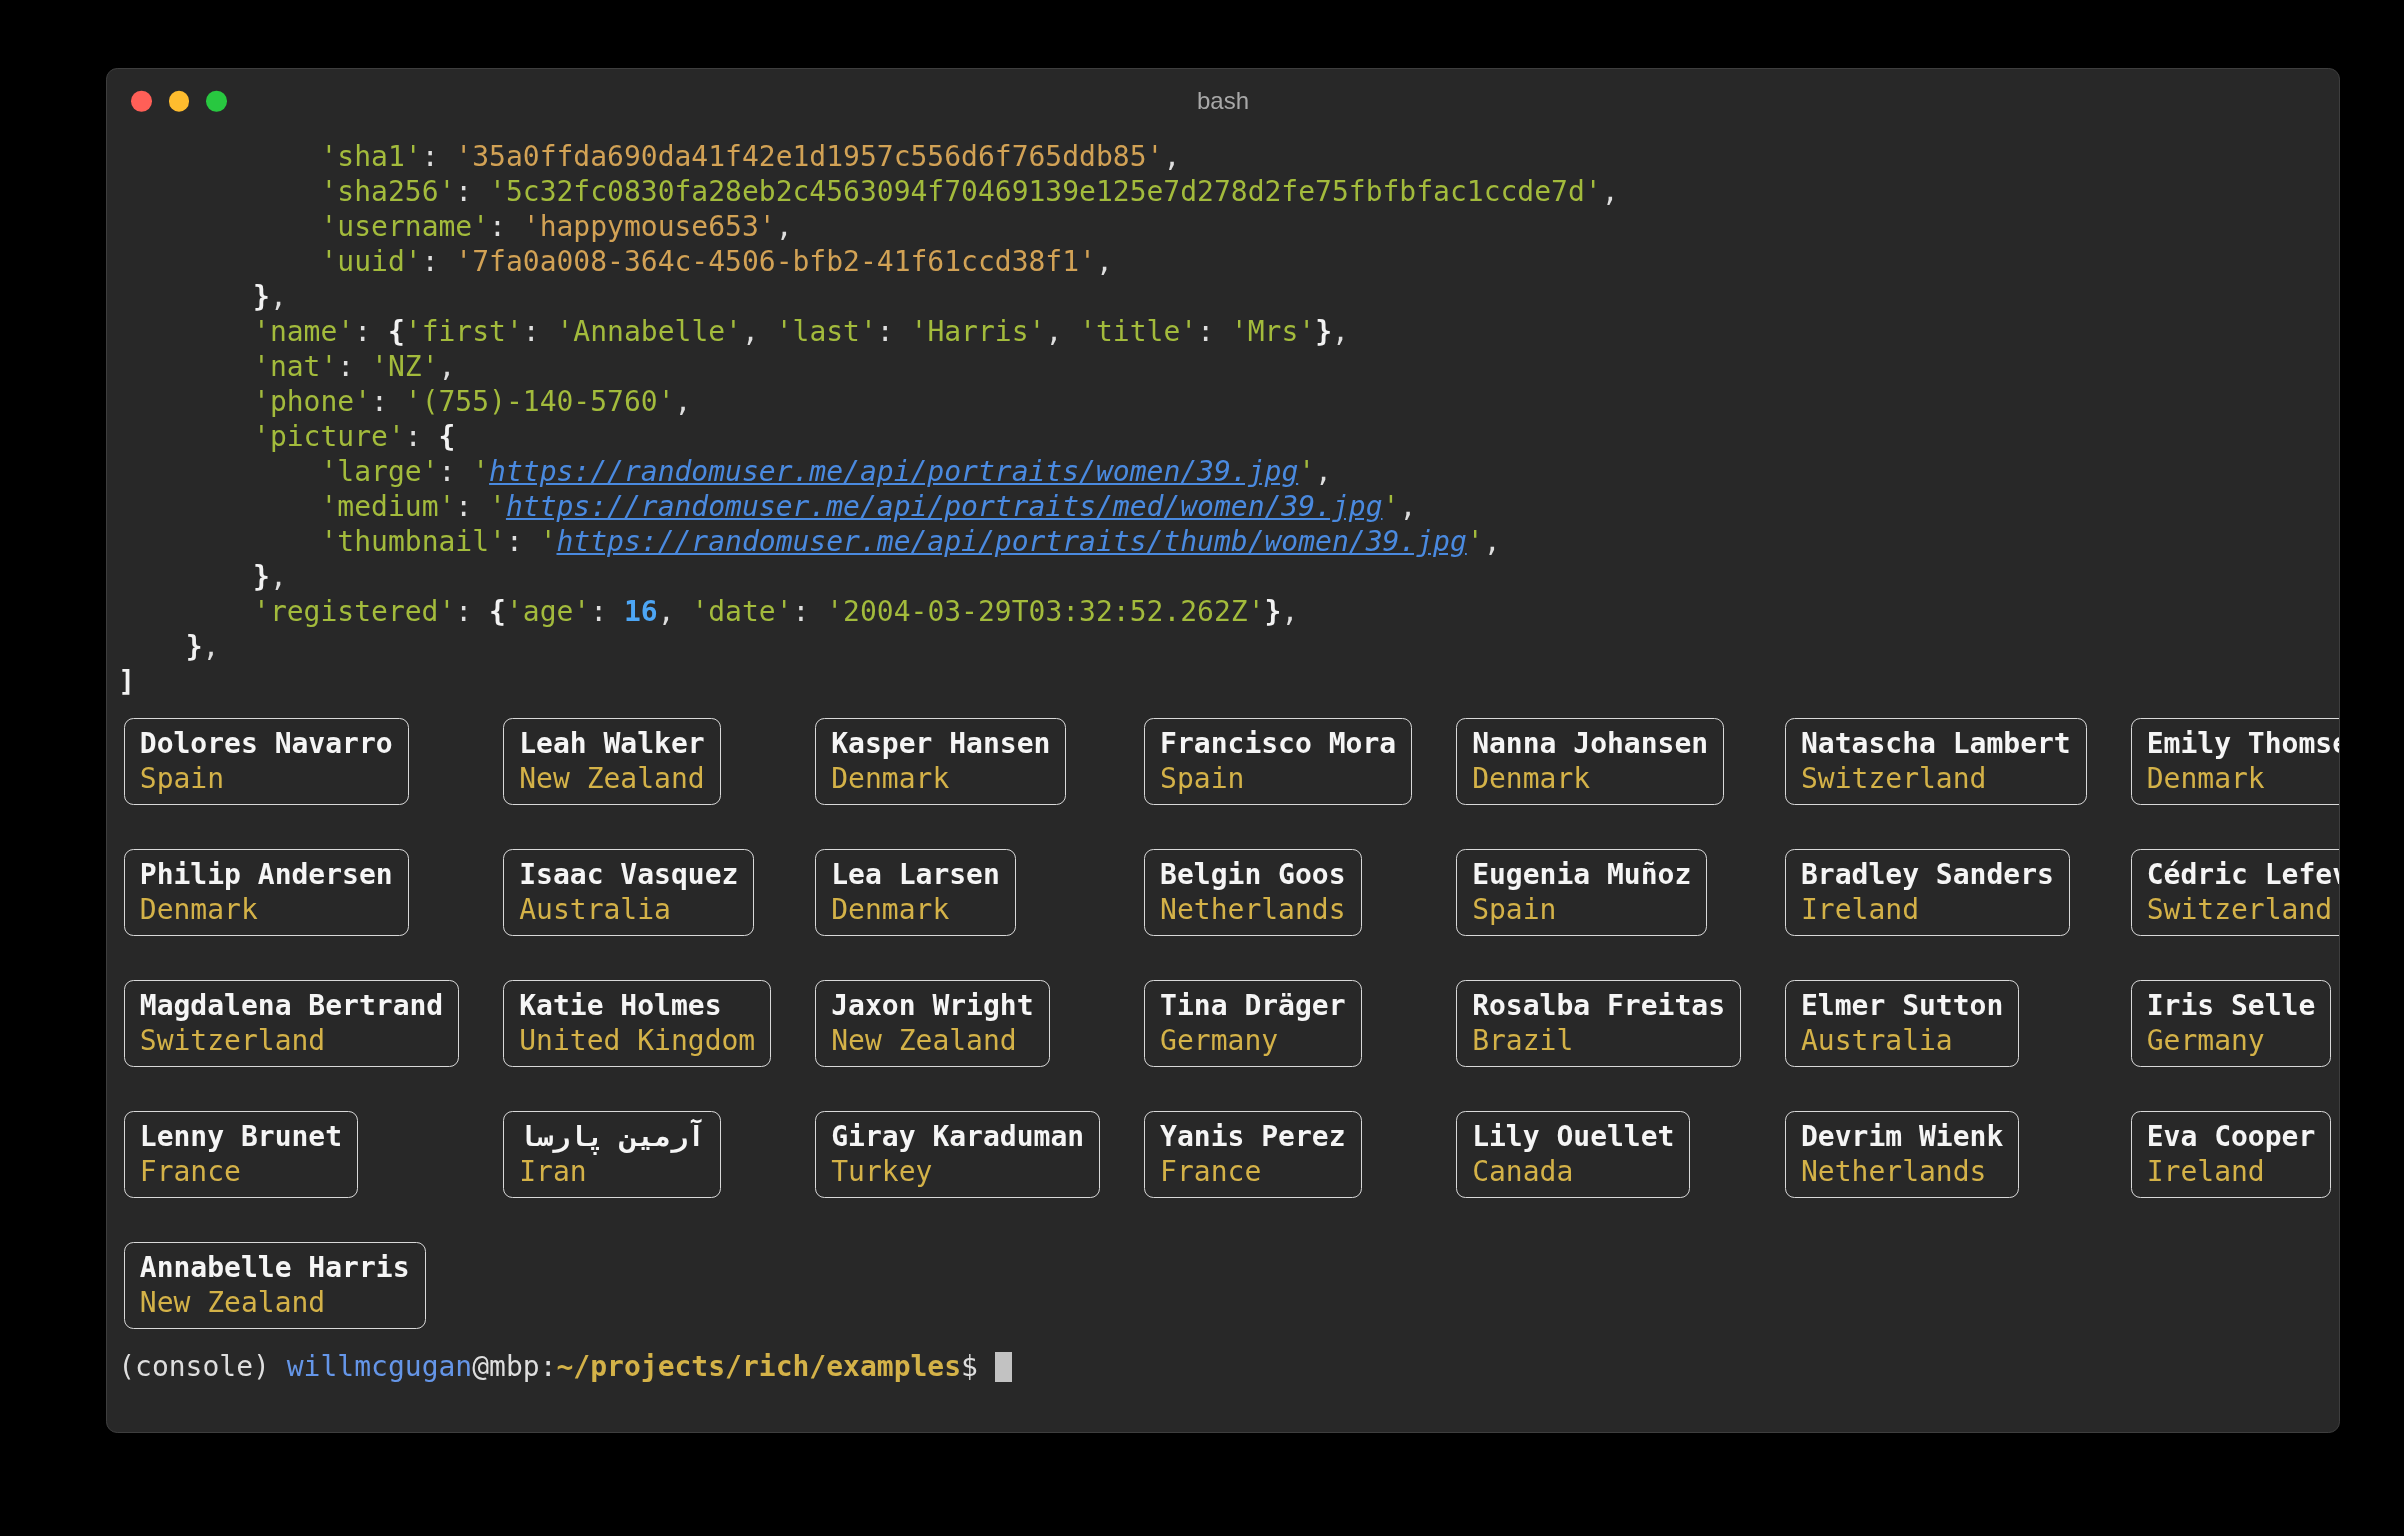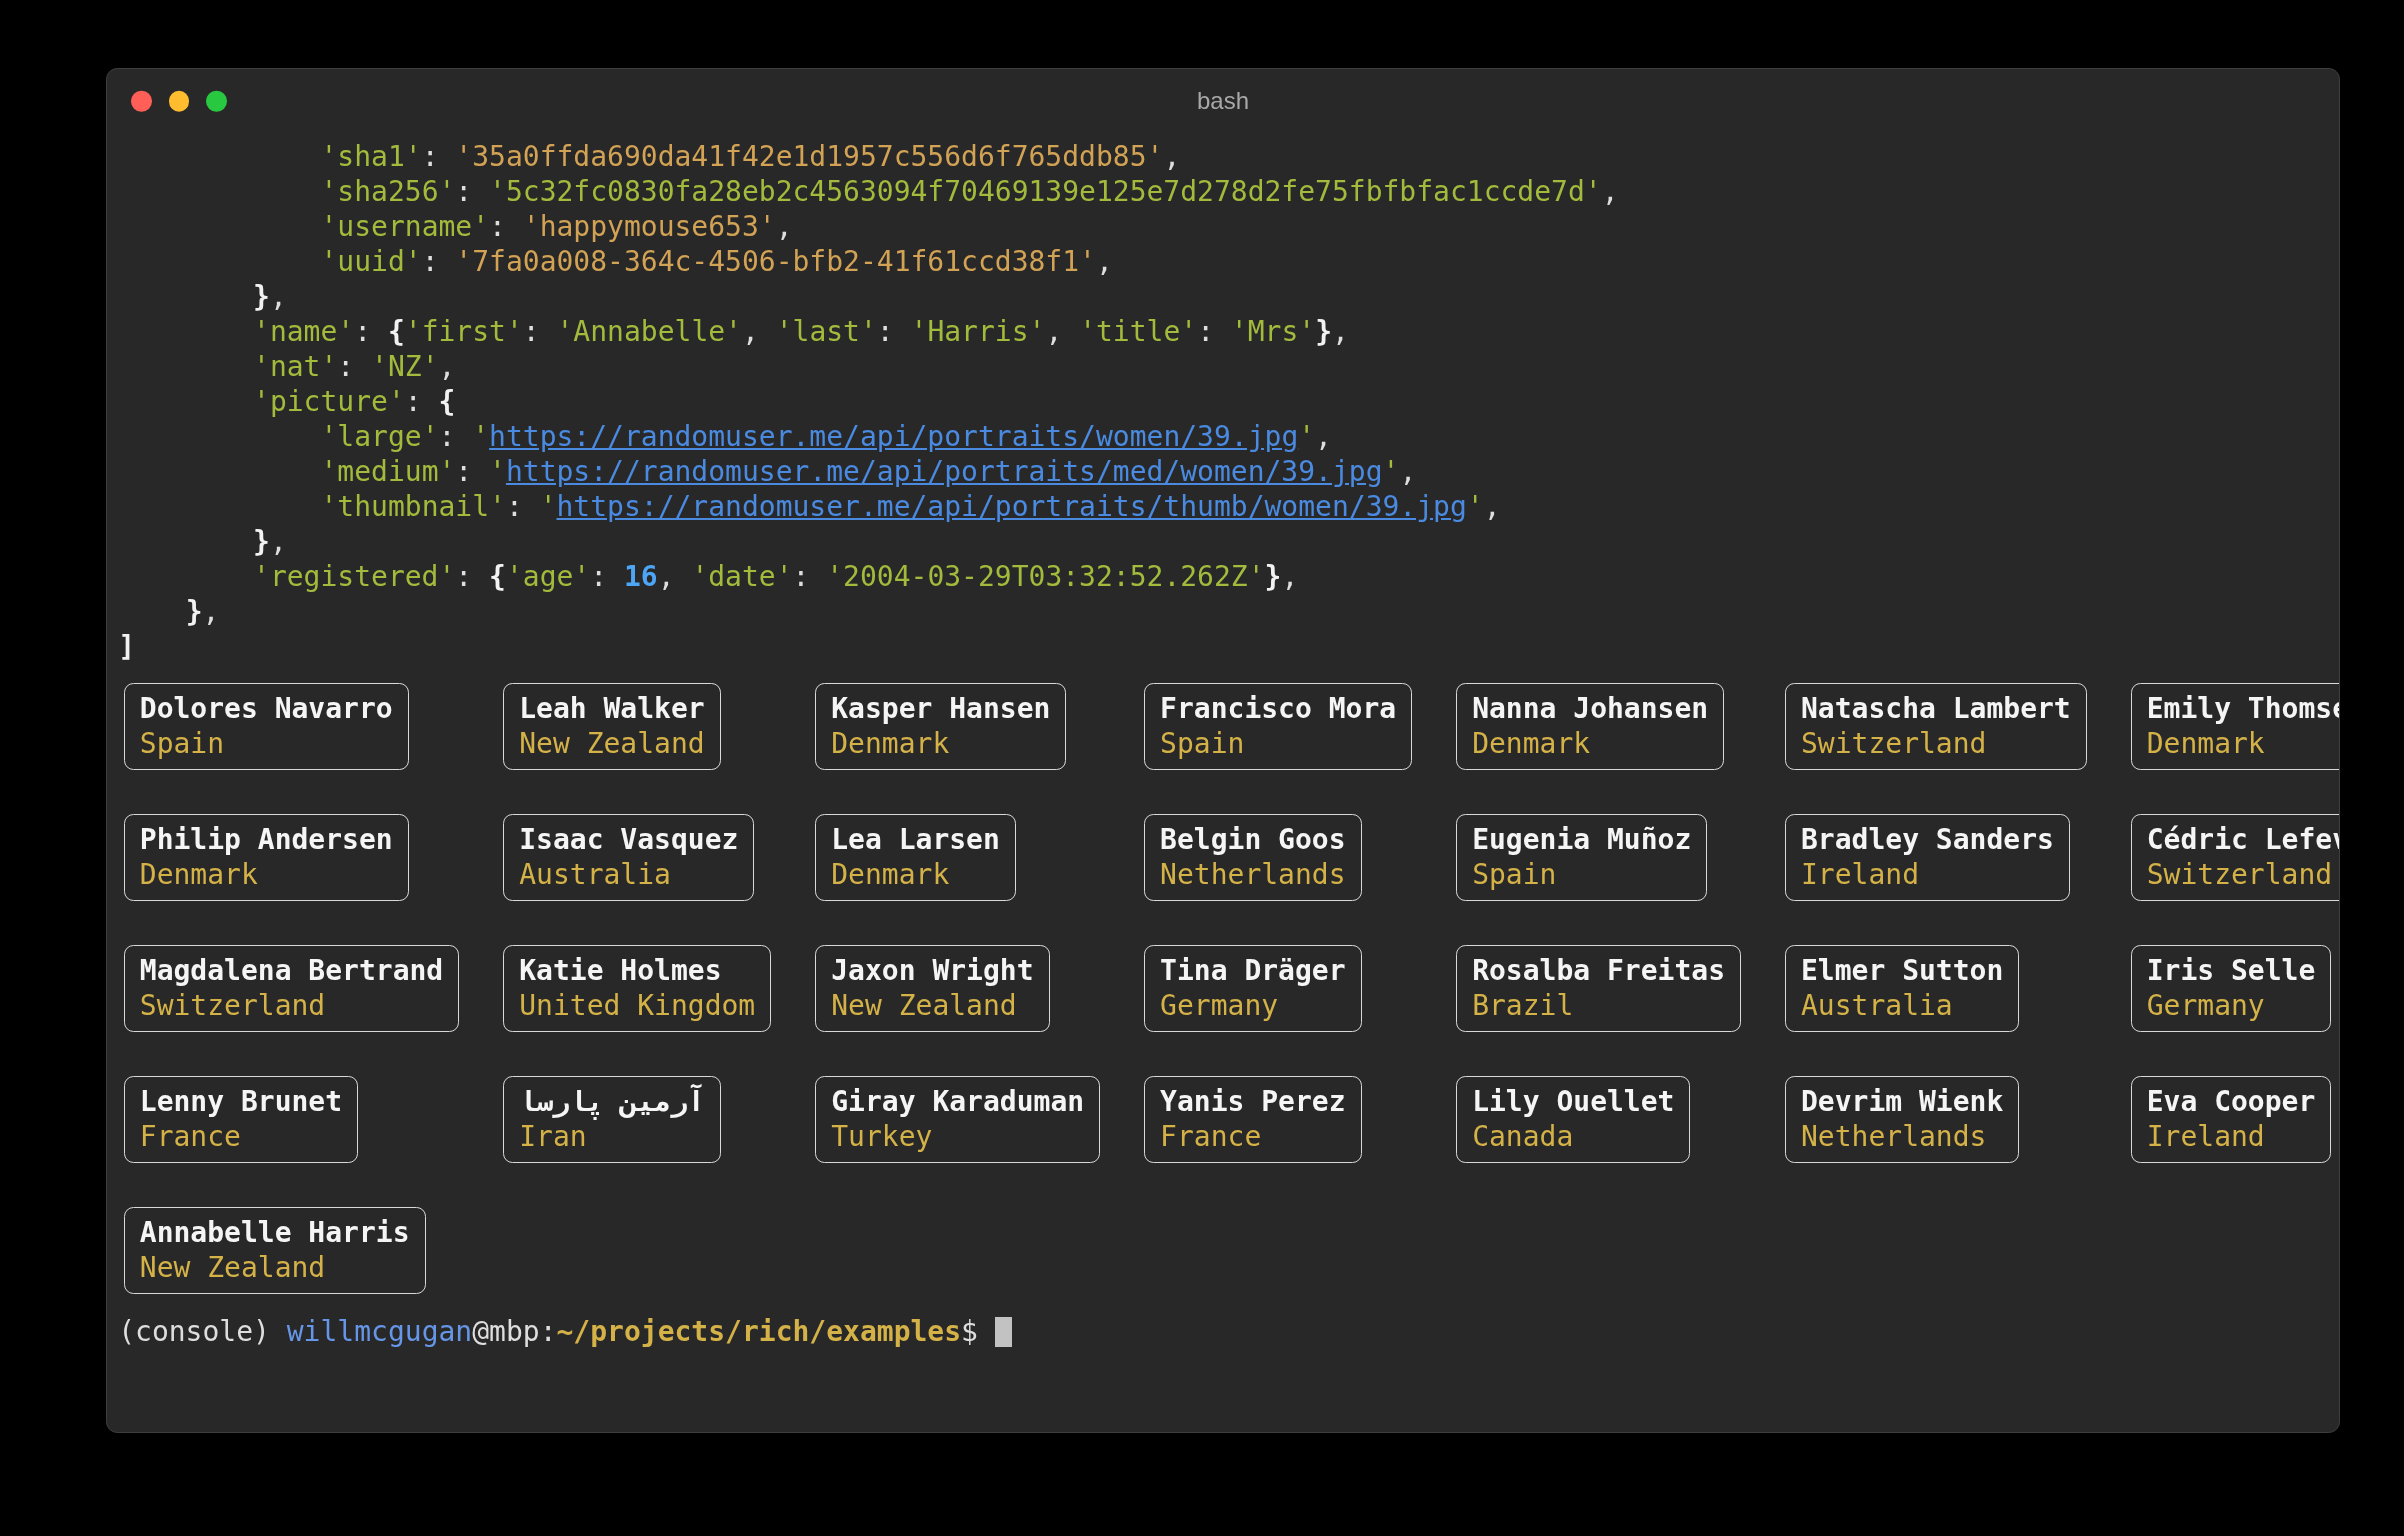--- a/index.html
+++ b/index.html
@@ -38,21 +38,21 @@
     padding:5.6px 11.2px 0 11.2px;
     font-family:"DejaVu Sans Mono","Liberation Mono",monospace;
     font-size:28px;line-height:35px;
     color:var(--foreground,#dedede);
   }
   .line{white-space:pre;}
   .seg-plain{color:var(--foreground,#dedede);}
   .seg-key,.seg-str{color:var(--green,#a3bb3c);}
   .seg-amber{color:var(--amber,#d2a255);}
   .seg-brace{color:#f2f2f2;font-weight:bold;}
-  .seg-url{color:var(--url-blue,#4a8ae0);text-decoration:underline;}
+  .seg-url{color:var(--url-blue,#4a8ae0);text-decoration:underline;font-style:italic;}
   .seg-num{color:var(--number-blue,#4da6f5);font-weight:bold;}
   .seg-user{color:var(--user-blue,#6596e8);text-align:right;}
   .seg-path{color:var(--gold,#d4b248);font-weight:bold;}
   .cards{
     margin:19px 0 0 5.6px;
     display:grid;
     grid-template-columns:repeat(7,max-content);
     column-gap:26px;row-gap:43px;
     justify-items:start;
     gap:44px;
@@ -87,20 +87,21 @@
     </div>
     <div class="content">
       <div class="output" id="output">
           <div class="line"><span class="seg-plain">            </span><span class="seg-key">'sha1'</span><span class="seg-plain">: </span><span class="seg-amber">'35a0ffda690da41f42e1d1957c556d6f765ddb85'</span><span class="seg-plain">,</span></div>
           <div class="line"><span class="seg-plain">            </span><span class="seg-key">'sha256'</span><span class="seg-plain">: </span><span class="seg-str">'5c32fc0830fa28eb2c4563094f70469139e125e7d278d2fe75fbfbfac1ccde7d'</span><span class="seg-plain">,</span></div>
           <div class="line"><span class="seg-plain">            </span><span class="seg-key">'username'</span><span class="seg-plain">: </span><span class="seg-amber">'happymouse653'</span><span class="seg-plain">,</span></div>
           <div class="line"><span class="seg-plain">            </span><span class="seg-key">'uuid'</span><span class="seg-plain">: </span><span class="seg-amber">'7fa0a008-364c-4506-bfb2-41f61ccd38f1'</span><span class="seg-plain">,</span></div>
           <div class="line"><span class="seg-plain">        </span><span class="seg-brace">}</span><span class="seg-plain">,</span></div>
           <div class="line"><span class="seg-plain">        </span><span class="seg-key">'name'</span><span class="seg-plain">: </span><span class="seg-brace">{</span><span class="seg-key">'first'</span><span class="seg-plain">: </span><span class="seg-str">'Annabelle'</span><span class="seg-plain">, </span><span class="seg-key">'last'</span><span class="seg-plain">: </span><span class="seg-str">'Harris'</span><span class="seg-plain">, </span><span class="seg-key">'title'</span><span class="seg-plain">: </span><span class="seg-str">'Mrs'</span><span class="seg-brace">}</span><span class="seg-plain">,</span></div>
           <div class="line"><span class="seg-plain">        </span><span class="seg-key">'nat'</span><span class="seg-plain">: </span><span class="seg-str">'NZ'</span><span class="seg-plain">,</span></div>
+          <div class="line"><span class="seg-plain">        </span><span class="seg-key">'phone'</span><span class="seg-plain">: </span><span class="seg-str">'(755)-140-5760'</span><span class="seg-plain">,</span></div>
           <div class="line"><span class="seg-plain">        </span><span class="seg-key">'picture'</span><span class="seg-plain">: </span><span class="seg-brace">{</span></div>
           <div class="line"><span class="seg-plain">            </span><span class="seg-key">'large'</span><span class="seg-plain">: </span><span class="seg-str">'</span><span class="seg-url">https://randomuser.me/api/portraits/women/39.jpg</span><span class="seg-str">'</span><span class="seg-plain">,</span></div>
           <div class="line"><span class="seg-plain">            </span><span class="seg-key">'medium'</span><span class="seg-plain">: </span><span class="seg-str">'</span><span class="seg-url">https://randomuser.me/api/portraits/med/women/39.jpg</span><span class="seg-str">'</span><span class="seg-plain">,</span></div>
           <div class="line"><span class="seg-plain">            </span><span class="seg-key">'thumbnail'</span><span class="seg-plain">: </span><span class="seg-str">'</span><span class="seg-url">https://randomuser.me/api/portraits/thumb/women/39.jpg</span><span class="seg-str">'</span><span class="seg-plain">,</span></div>
           <div class="line"><span class="seg-plain">        </span><span class="seg-brace">}</span><span class="seg-plain">,</span></div>
           <div class="line"><span class="seg-plain">        </span><span class="seg-key">'registered'</span><span class="seg-plain">: </span><span class="seg-brace">{</span><span class="seg-key">'age'</span><span class="seg-plain">: </span><span class="seg-num">16</span><span class="seg-plain">, </span><span class="seg-key">'date'</span><span class="seg-plain">: </span><span class="seg-str">'2004-03-29T03:32:52.262Z'</span><span class="seg-brace">}</span><span class="seg-plain">,</span></div>
           <div class="line"><span class="seg-plain">    </span><span class="seg-brace">}</span><span class="seg-plain">,</span></div>
           <div class="line"><span class="seg-brace">]</span></div>
         </div>
       <div class="cards" id="cards">

